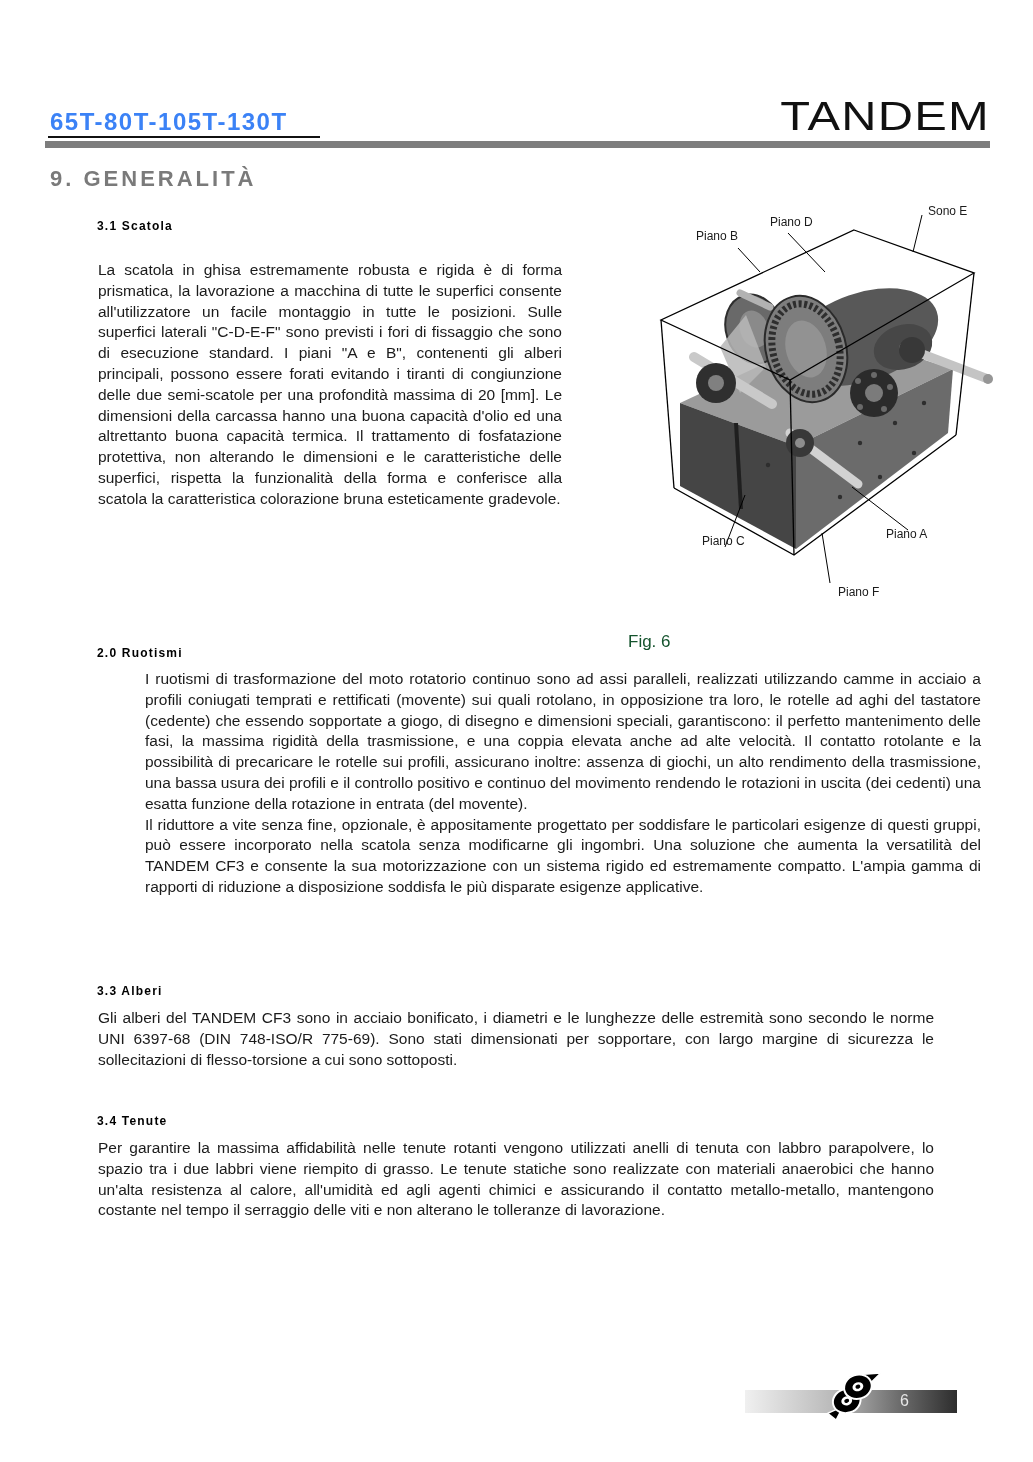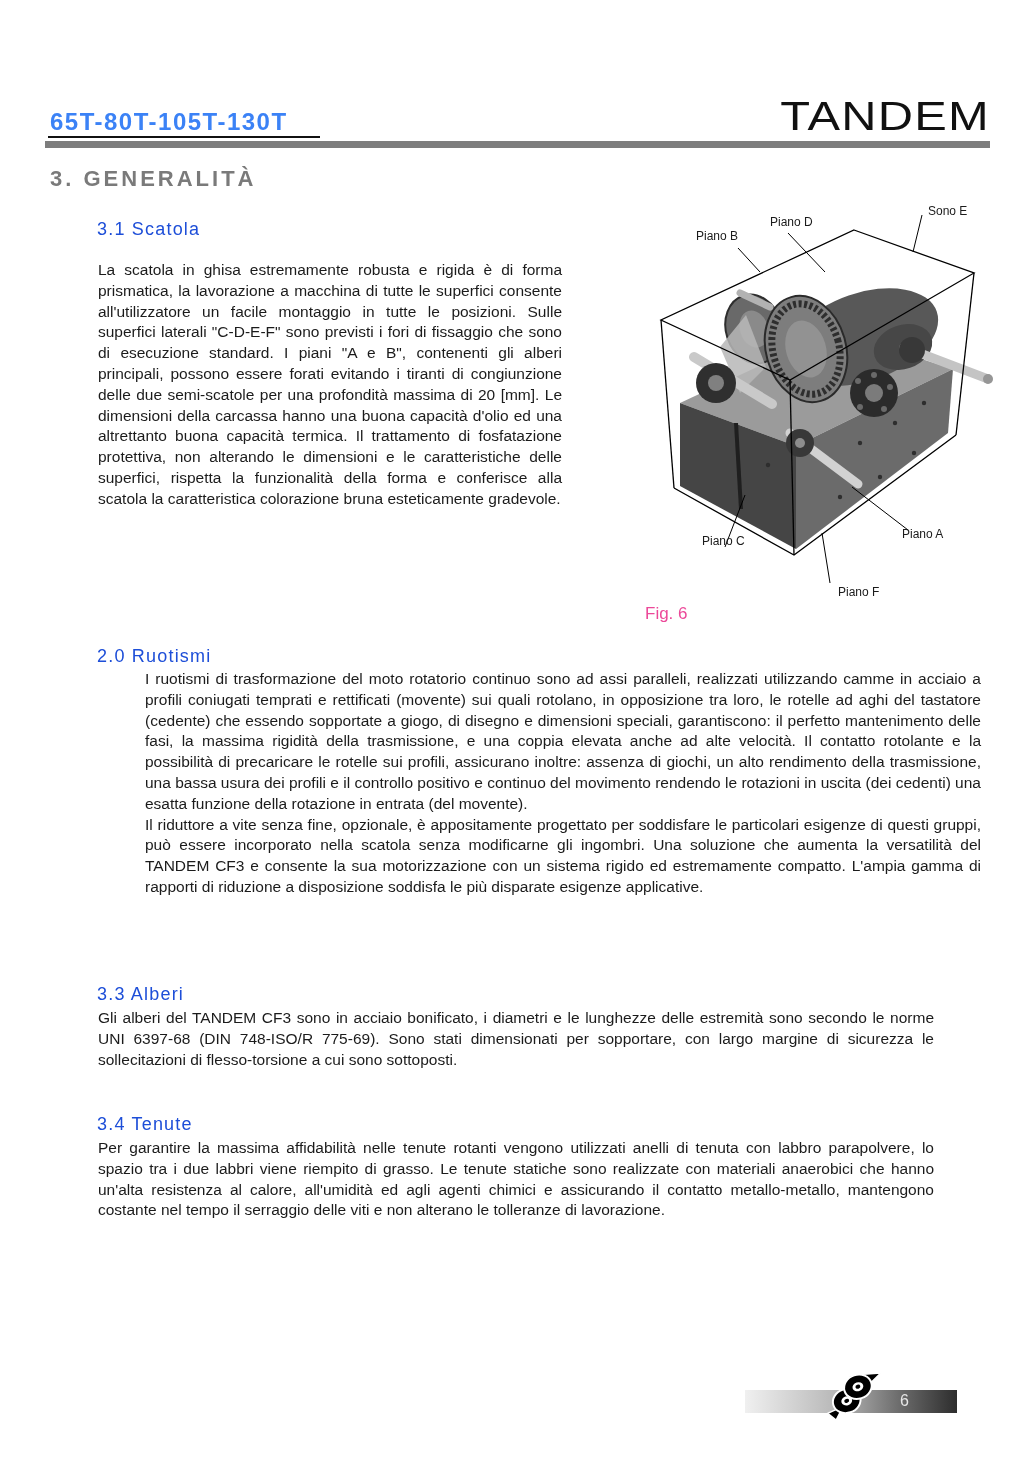--- a/index.html
+++ b/index.html
@@ -21,35 +21,35 @@
     top:94px; right:43px; font-size:40px; font-weight:400; color:#111;
     letter-spacing:1px; transform:scaleX(1.22); transform-origin:right center;
   }
   .header-bar { left:45px; top:141px; width:945px; height:7px; background:#7d7d7d; }
 
   .section-title {
     left:50px; top:166px; font-size:22px; font-weight:bold;
     letter-spacing:3px; color:#7a7a7a;
   }
   .subhead {
-    font-size:18px; font-weight:normal; letter-spacing:1.2px; color:#1d4ed8;
+    font-size:12px; font-weight:bold; letter-spacing:1.2px; color:#000000;
   }
   .bodytext {
     font-size:15.5px; line-height:20.8px; text-align:justify; color:#1b1b1b;
   }
   .bodytext p { margin:0; }
 
   
   .s31-head { left:97px; top:219px; }
   .s31-text { left:98px; top:260px; width:464px; }
 
   
   .figure { left:648px; top:197px; width:376px; height:412px; }
   .fig-label { position:absolute; font-size:12px; color:#1b1b1b; white-space:nowrap; }
-  .fig-caption { left:628px; top:604px; font-size:17px; color:#ec4899;margin-left:17px; }
+  .fig-caption { left:628px; top:632px; font-size:17px; color:#14532d; }
 
   
   .s32-head { left:97px; top:646px; }
   .s32-text { left:98px; top:669px; width:836px;margin-left:47px; }
   .s33-head { left:97px; top:984px; }
   .s33-text { left:98px; top:1008px; width:836px; }
   .s34-head { left:97px; top:1114px; }
   .s34-text { left:98px; top:1138px; width:836px; }
 
   
@@ -63,21 +63,21 @@
   .footer-logo { left:820px; top:1369px; width:70px; height:50px; }
 </style>
 </head>
 <body>
 
 <div class="abs models">65T-80T-105T-130T</div>
 <div class="abs models-underline"></div>
 <div class="abs brand">TANDEM</div>
 <div class="abs header-bar"></div>
 
-<div class="abs section-title">3. GENERALITÀ</div>
+<div class="abs section-title">9. GENERALITÀ</div>
 
 <div class="abs subhead s31-head">3.1 Scatola</div>
 <div class="abs bodytext s31-text">
   <p>La scatola in ghisa estremamente robusta e rigida è di forma prismatica, la lavorazione a macchina di tutte le superfici consente all'utilizzatore un facile montaggio in tutte le posizioni. Sulle superfici laterali "C-D-E-F" sono previsti i fori di fissaggio che sono di esecuzione standard. I piani "A e B", contenenti gli alberi principali, possono essere forati evitando i tiranti di congiunzione delle due semi-scatole per una profondità massima di 20 [mm]. Le dimensioni della carcassa hanno una buona capacità d'olio ed una altrettanto buona capacità termica. Il trattamento di fosfatazione protettiva, non alterando le dimensioni e le caratteristiche delle superfici, rispetta la funzionalità della forma e conferisce alla scatola la caratteristica colorazione bruna esteticamente gradevole.</p>
 </div>
 
 <div class="abs figure">
   <svg width="376" height="412" viewBox="0 0 376 412">
 
     <polygon points="32,206 148,249 305,172 186,134" fill="#9b9b9b"></polygon>
@@ -144,21 +144,21 @@
       <line x1="140" y1="36" x2="177" y2="75"></line>
       <line x1="274" y1="18" x2="265" y2="55"></line>
       <line x1="260" y1="333" x2="204" y2="290"></line>
       <line x1="77" y1="350" x2="97" y2="298"></line>
       <line x1="182" y1="386" x2="174" y2="336"></line>
     </g>
   </svg>
   <div class="fig-label" style="left:48px;  top:32px;">Piano B</div>
   <div class="fig-label" style="left:122px; top:18px;">Piano D</div>
   <div class="fig-label" style="left:280px; top:7px;">Sono E</div>
-  <div class="fig-label" style="left:254px; top:330px;">Piano A</div>
+  <div class="fig-label" style="left:238px; top:330px;">Piano A</div>
   <div class="fig-label" style="left:54px;  top:337px;">Piano C</div>
   <div class="fig-label" style="left:190px; top:388px;">Piano F</div>
 </div>
 <div class="abs fig-caption">Fig. 6</div>
 
 <div class="abs subhead s32-head">2.0 Ruotismi</div>
 <div class="abs bodytext s32-text">
   <p>I ruotismi di trasformazione del moto rotatorio continuo sono ad assi paralleli, realizzati utilizzando camme in acciaio a profili coniugati temprati e rettificati (movente) sui quali rotolano, in opposizione tra loro, le rotelle ad aghi del tastatore (cedente) che essendo sopportate a giogo, di disegno e dimensioni speciali, garantiscono: il perfetto mantenimento delle fasi, la massima rigidità della trasmissione, e una coppia elevata anche ad alte velocità. Il contatto rotolante e la possibilità di precaricare le rotelle sui profili, assicurano inoltre: assenza di giochi, un alto rendimento della trasmissione, una bassa usura dei profili e il controllo positivo e continuo del movimento rendendo le rotazioni in uscita (dei cedenti) una esatta funzione della rotazione in entrata (del movente).</p>
   <p>Il riduttore a vite senza fine, opzionale, è appositamente progettato per soddisfare le particolari esigenze di questi gruppi, può essere incorporato nella scatola senza modificarne gli ingombri. Una soluzione che aumenta la versatilità del TANDEM CF3 e consente la sua motorizzazione con un sistema rigido ed estremamente compatto. L'ampia gamma di rapporti di riduzione a disposizione soddisfa le più disparate esigenze applicative.</p>
 </div>

